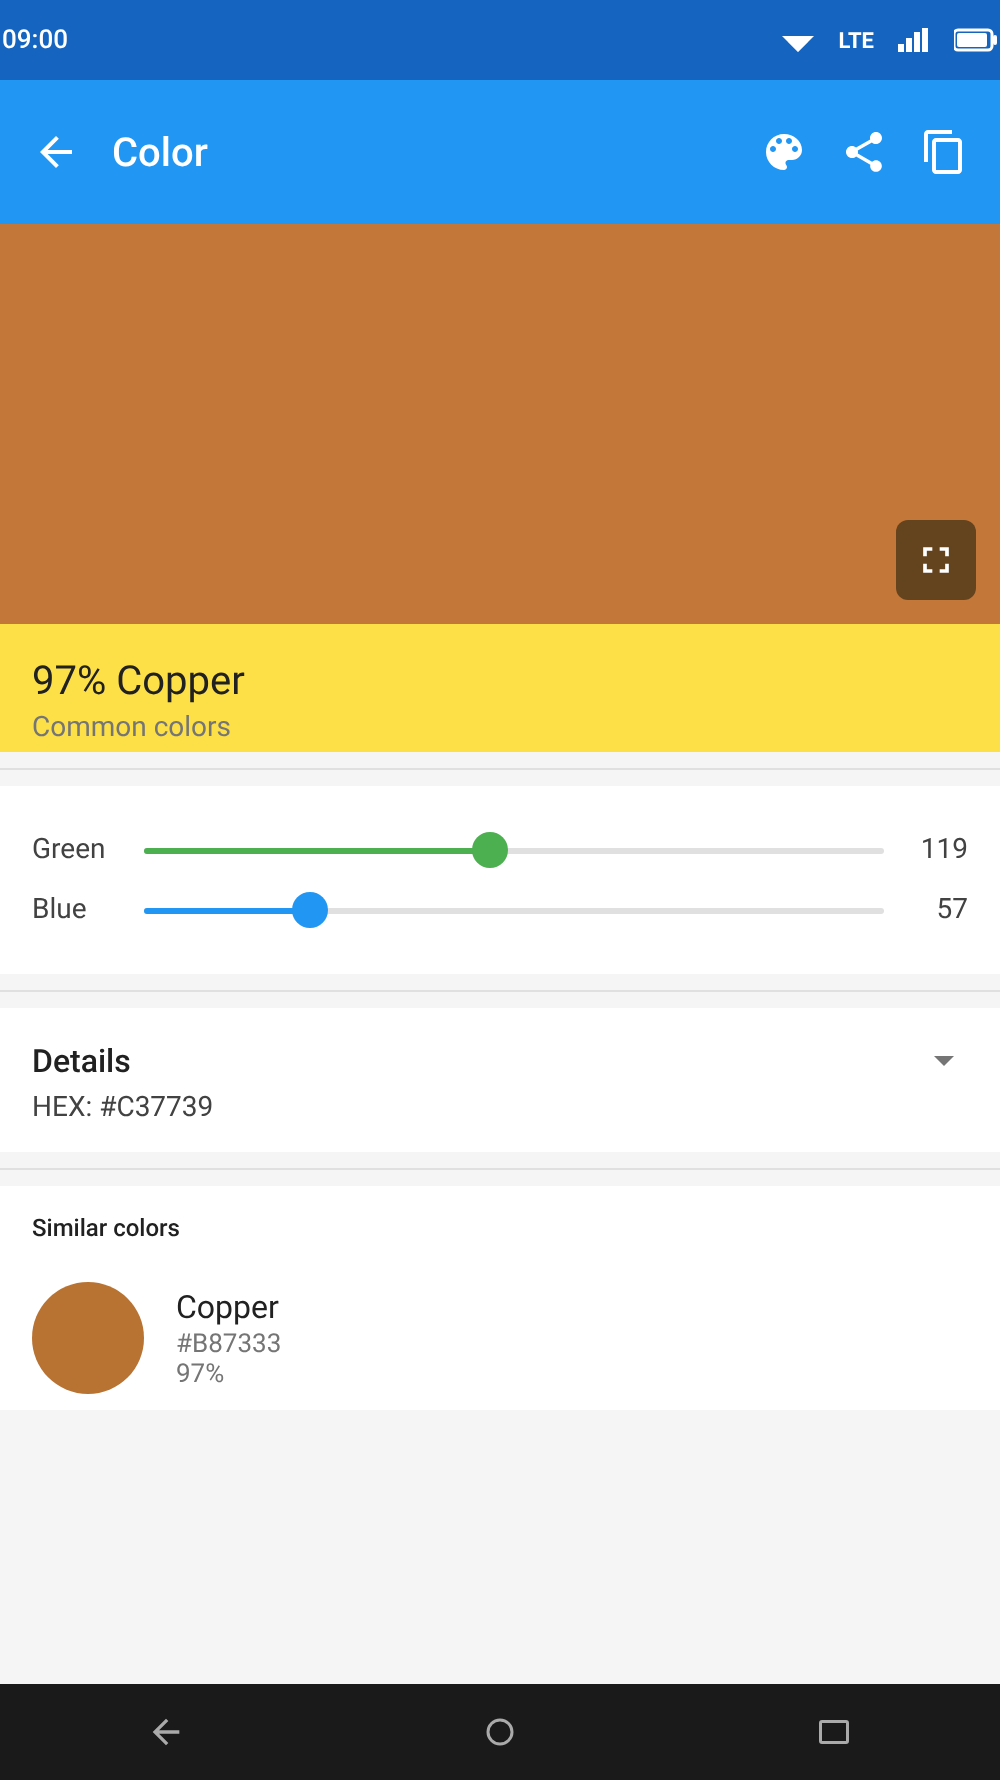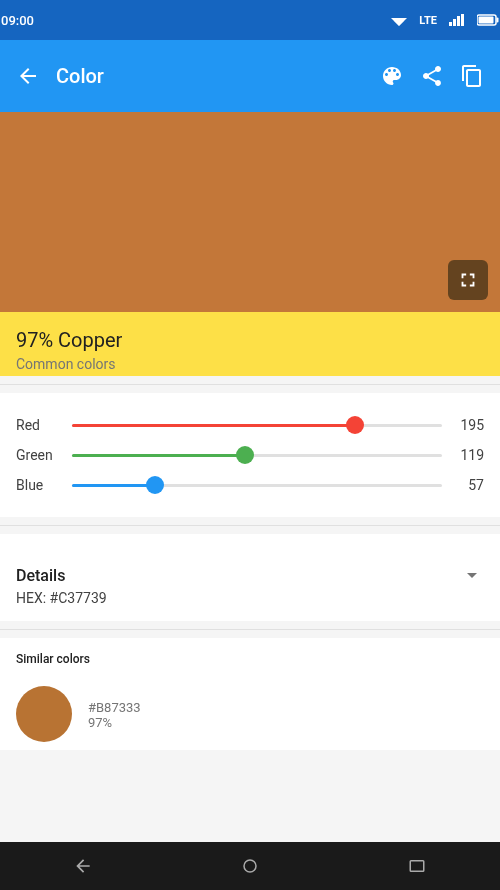--- a/index.html
+++ b/index.html
@@ -162,21 +162,20 @@
     .details-section {
       background: white;
       margin-top: 8px;
       padding: 14px 16px;
     }
     .details-header {
       display: flex;
       justify-content: space-between;
       align-items: center;
       cursor: pointer;
-      margin-top: 15px;
     }
     .details-title {
       font-size: 16px;
       font-weight: 500;
       color: #212121;
     }
     .details-content {
       margin-top: 1px;
     }
     .hex-value {
@@ -314,30 +313,20 @@
 
 <div class="color-name-section">
   <div class="color-name">97% Copper</div>
   <div class="common-colors-link">Common colors</div>
 </div>
 
 <div class="divider"></div>
 
 <div class="sliders-section">
 
-  <div class="slider-row">
-    <span class="slider-label">Red</span>
-    <div class="slider-container">
-      <div class="slider-track">
-        <div class="slider-fill" style="background:#F44336; width:76.5%;"></div>
-        <div class="slider-thumb" style="background:#F44336; left:76.5%;"></div>
-      </div>
-    </div>
-    <span class="slider-value">195</span>
-  </div>
 
   <div class="slider-row">
     <span class="slider-label">Green</span>
     <div class="slider-container">
       <div class="slider-track">
         <div class="slider-fill" style="background:#4CAF50; width:46.7%;"></div>
         <div class="slider-thumb" style="background:#4CAF50; left:46.7%;"></div>
       </div>
     </div>
     <span class="slider-value">119</span>
@@ -369,20 +358,21 @@
   </div>
 </div>
 
 <div class="divider"></div>
 
 <div class="similar-section">
   <div class="similar-title">Similar colors</div>
   <div class="color-item">
     <div class="color-swatch" style="background:#B87333;"></div>
     <div class="color-info">
+      <div class="color-item-name">Copper</div>
       <div class="color-item-hex">#B87333</div>
       <div class="color-item-match">97%</div>
     </div>
   </div>
 </div>
 
 <div class="bottom-nav">
   <div class="nav-btn">
     <svg width="20" height="20" viewBox="0 0 24 24" fill="#aaaaaa">
       <path d="M20 11H7.83l5.59-5.59L12 4l-8 8 8 8 1.41-1.41L7.83 13H20v-2z"></path>

